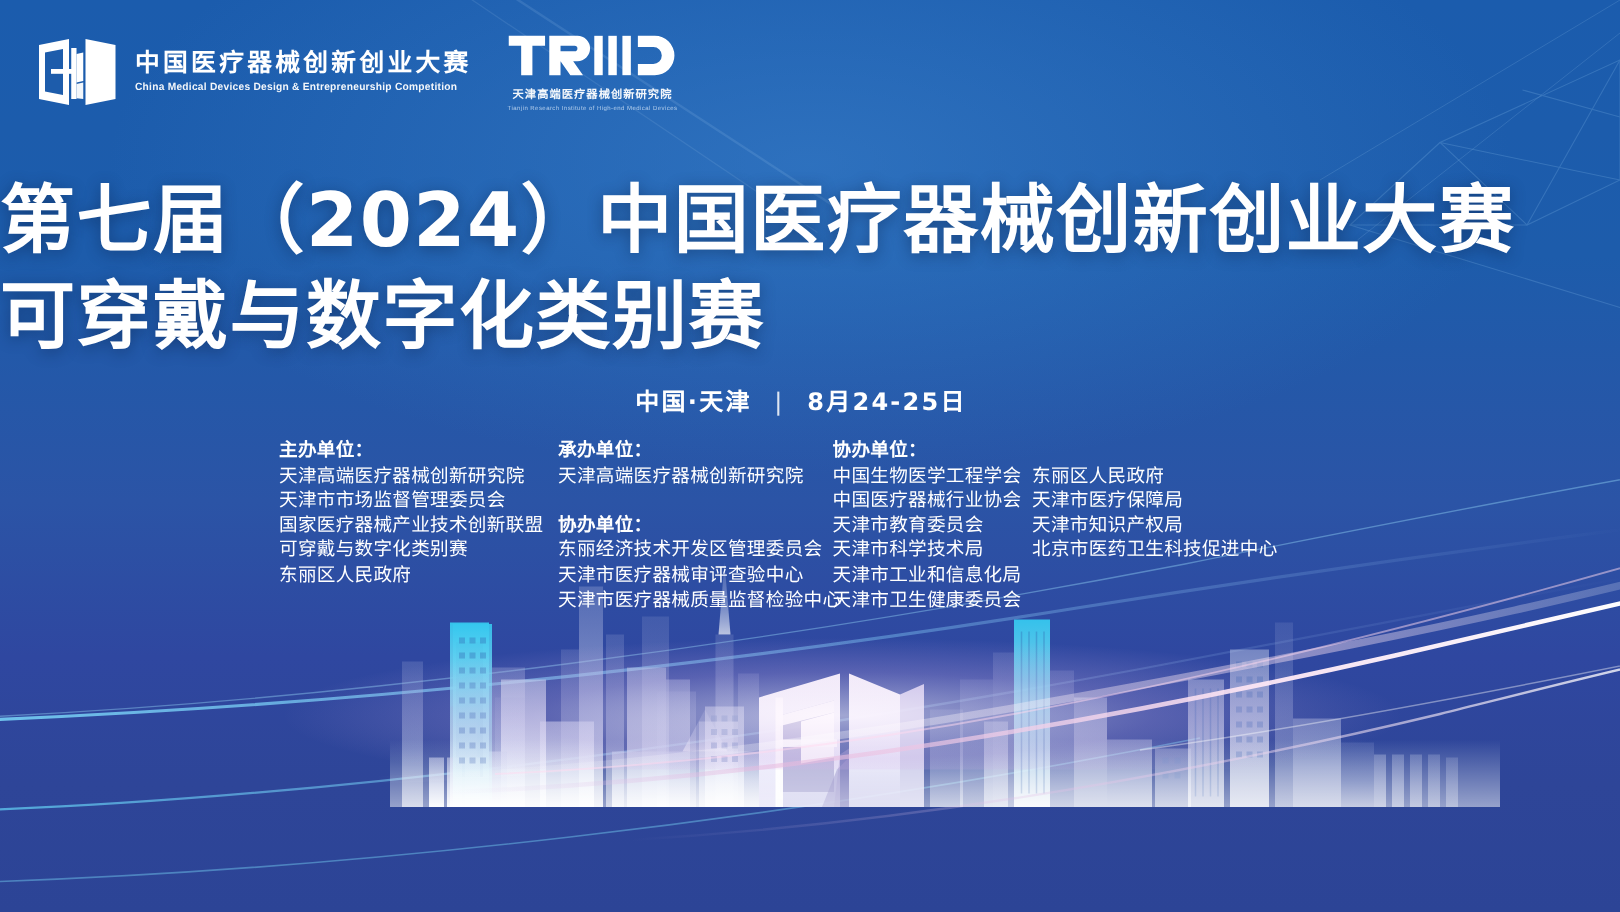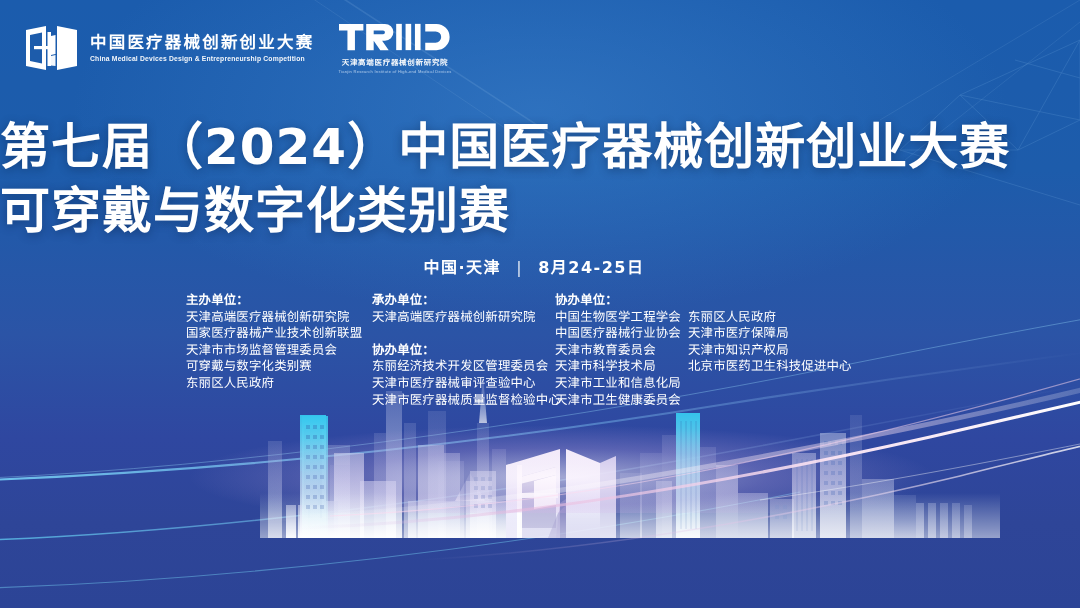--- a/index.html
+++ b/index.html
@@ -411,22 +411,22 @@
     <span>中国·天津</span>
     <span class="sep">|</span>
     <span>8月24-25日</span>
   </div>
 
   <div class="orgs">
 
     <div class="org-col col-1">
       <div class="org-head">主办单位：</div>
       <div class="org-item">天津高端医疗器械创新研究院</div>
+      <div class="org-item">天津市市场监督管理委员会</div>
       <div class="org-item">国家医疗器械产业技术创新联盟</div>
-      <div class="org-item">天津市市场监督管理委员会</div>
       <div class="org-item">可穿戴与数字化类别赛</div>
       <div class="org-item">东丽区人民政府</div>
     </div>
 
     <div class="org-col col-2">
       <div class="org-head">承办单位：</div>
       <div class="org-item">天津高端医疗器械创新研究院</div>
       <div class="org-gap"></div>
       <div class="org-head">协办单位：</div>
       <div class="org-item">东丽经济技术开发区管理委员会</div>

